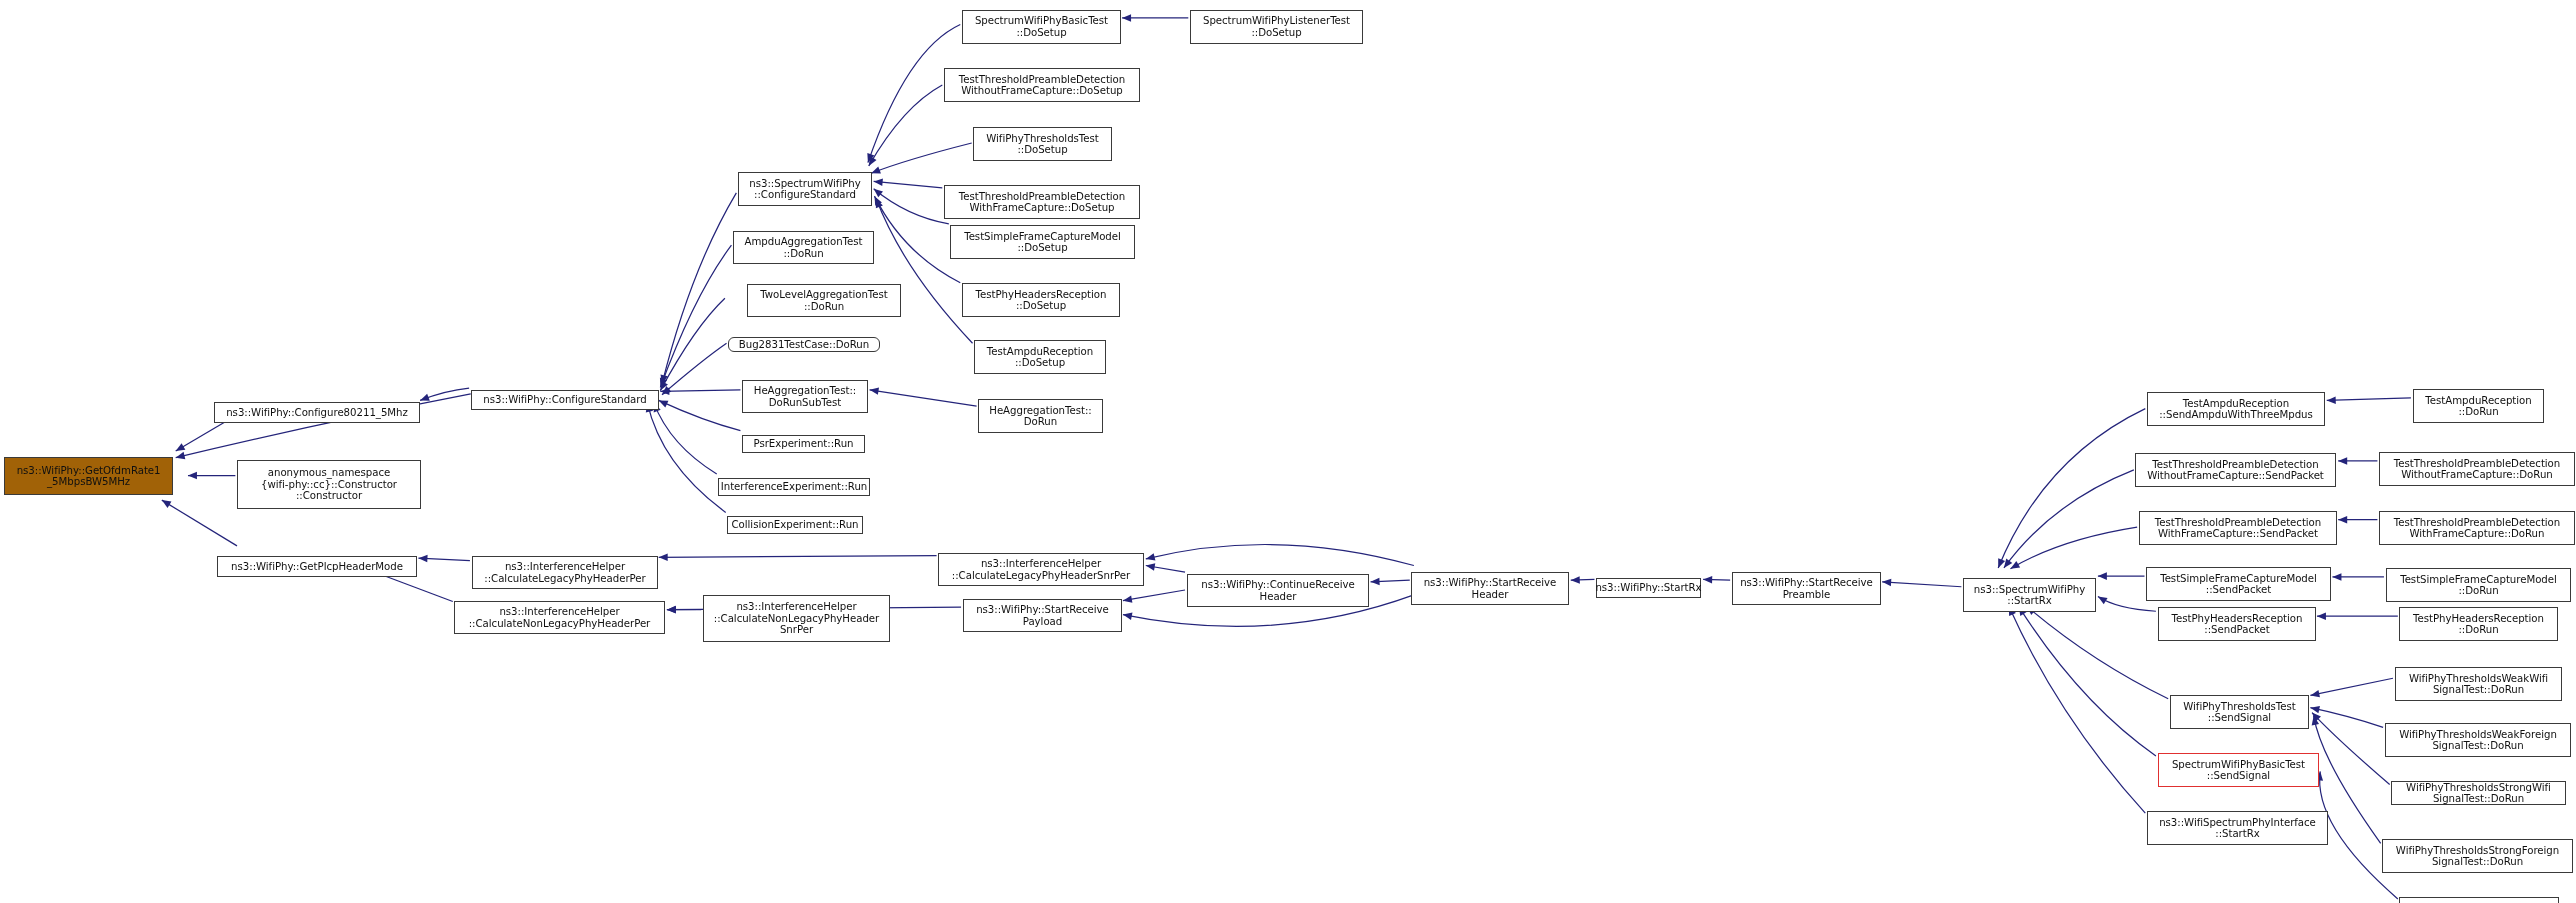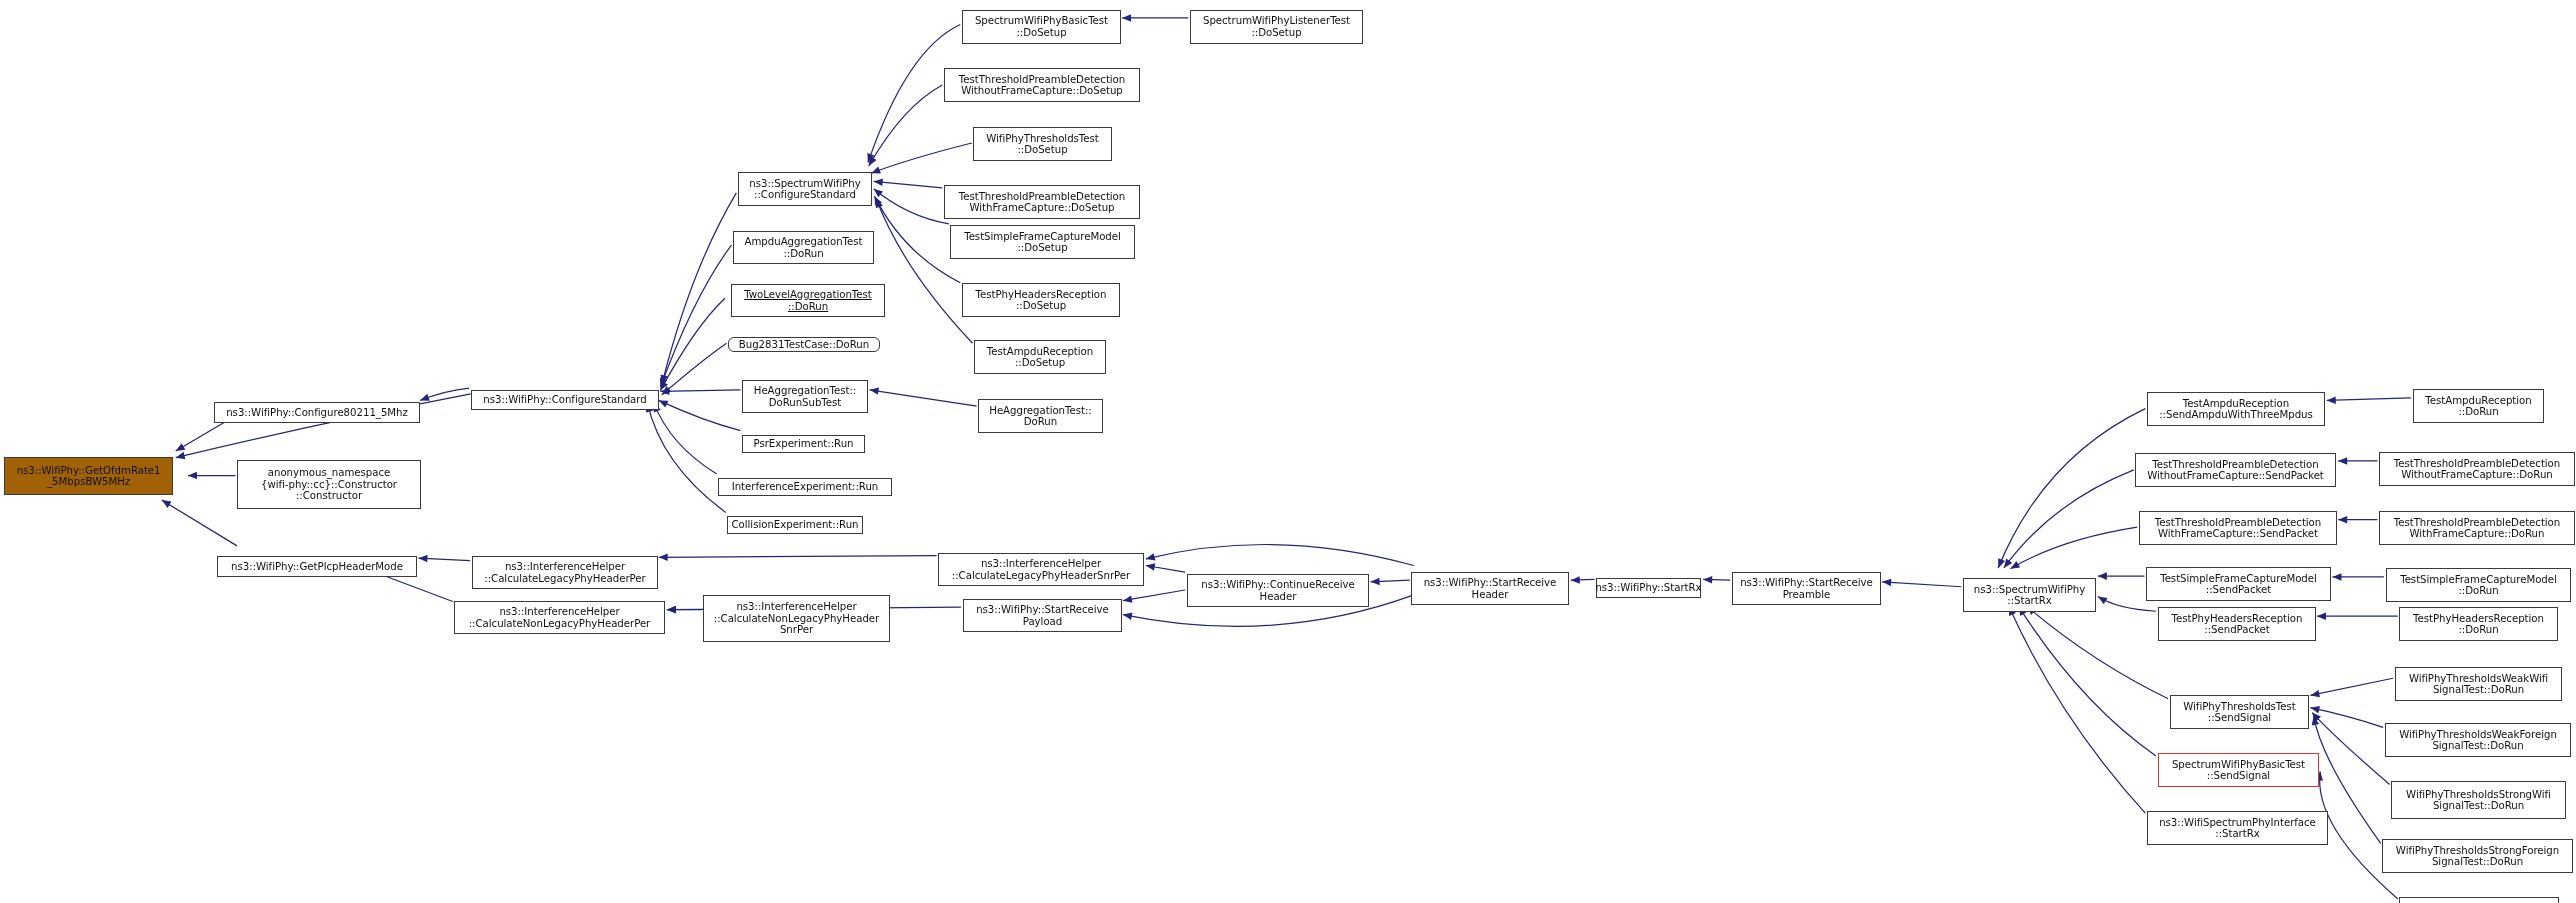--- a/index.html
+++ b/index.html
@@ -154,27 +154,27 @@
       <div class="node thick" style="left: 214px; top: 394px; width: 206px; height: 21px;">ns3::WifiPhy::Configure80211_5Mhz</div>
       <div class="node thick" style="left: 237px; top: 452px; width: 184px; height: 49px;">anonymous_namespace
 {wifi-phy::cc}::Constructor
 ::Constructor</div>
       <div class="node thick" style="left: 217px; top: 548px; width: 200px; height: 21px;">ns3::WifiPhy::GetPlcpHeaderMode</div>
       <div class="node thick" style="left: 471px; top: 382px; width: 188px; height: 19.6px;">ns3::WifiPhy::ConfigureStandard</div>
       <div class="node thick" style="left: 738px; top: 164px; width: 134px; height: 34px;">ns3::SpectrumWifiPhy
 ::ConfigureStandard</div>
       <div class="node thick" style="left: 733px; top: 223px; width: 141px; height: 33px;">AmpduAggregationTest
 ::DoRun</div>
-      <div class="node thick" style="left: 731px; top: 276px; width: 154px; height: 33px; text-decoration: underline;">TwoLevelAggregationTest
+      <div class="node thick" style="left: 747px; top: 276px; width: 154px; height: 33px;">TwoLevelAggregationTest
 ::DoRun</div>
       <div class="node thick" style="left: 728px; top: 329px; width: 152px; height: 15px; border-radius: 6px;">Bug2831TestCase::DoRun</div>
       <div class="node thick" style="left: 742px; top: 372px; width: 126px; height: 33px;">HeAggregationTest::
 DoRunSubTest</div>
       <div class="node thick" style="left: 742px; top: 427px; width: 123px; height: 18px;">PsrExperiment::Run</div>
-      <div class="node thick" style="left: 718px; top: 470px; width: 174px; height: 18px;">InterferenceExperiment::Run</div>
+      <div class="node thick" style="left: 718px; top: 470px; width: 152px; height: 18px;">InterferenceExperiment::Run</div>
       <div class="node thick" style="left: 727px; top: 508px; width: 136px; height: 18px;">CollisionExperiment::Run</div>
       <div class="node thick" style="left: 962px; top: 1.6px; width: 159px; height: 34px;">SpectrumWifiPhyBasicTest
 ::DoSetup</div>
       <div class="node thick" style="left: 1190px; top: 1.6px; width: 173px; height: 34px;">SpectrumWifiPhyListenerTest
 ::DoSetup</div>
       <div class="node thick" style="left: 944px; top: 60px; width: 196px; height: 34px;">TestThresholdPreambleDetection
 WithoutFrameCapture::DoSetup</div>
       <div class="node thick" style="left: 973px; top: 119px; width: 139px; height: 34px;">WifiPhyThresholdsTest
 ::DoSetup</div>
       <div class="node thick" style="left: 944px; top: 177px; width: 196px; height: 34px;">TestThresholdPreambleDetection
@@ -228,21 +228,21 @@
       <div class="node thick" style="left: 2399px; top: 599px; width: 159px; height: 34px;">TestPhyHeadersReception
 ::DoRun</div>
       <div class="node thick" style="left: 2170px; top: 687px; width: 139px; height: 34px;">WifiPhyThresholdsTest
 ::SendSignal</div>
       <div class="node thick" style="left: 2395px; top: 659px; width: 167px; height: 34px;">WifiPhyThresholdsWeakWifi
 SignalTest::DoRun</div>
       <div class="node thick" style="left: 2385px; top: 715px; width: 186px; height: 34px;">WifiPhyThresholdsWeakForeign
 SignalTest::DoRun</div>
       <div class="node redline thick" style="left: 2158px; top: 745px; width: 161px; height: 34px;">SpectrumWifiPhyBasicTest
 ::SendSignal</div>
-      <div class="node thick" style="left: 2391px; top: 773px; width: 175px; height: 38px;">WifiPhyThresholdsStrongWifi
+      <div class="node thick" style="left: 2391px; top: 773px; width: 175px; height: 24px;">WifiPhyThresholdsStrongWifi
 SignalTest::DoRun</div>
       <div class="node thick" style="left: 2147px; top: 803px; width: 181px; height: 34px;">ns3::WifiSpectrumPhyInterface
 ::StartRx</div>
       <div class="node thick" style="left: 2382px; top: 831px; width: 191px; height: 34px;">WifiPhyThresholdsStrongForeign
 SignalTest::DoRun</div>
       <div class="node thick" style="left: 2399px; top: 889px; width: 160px; height: 34px;">SpectrumWifiPhyBasicTest
 ::DoRun</div>
     </div>
 </div>
 

